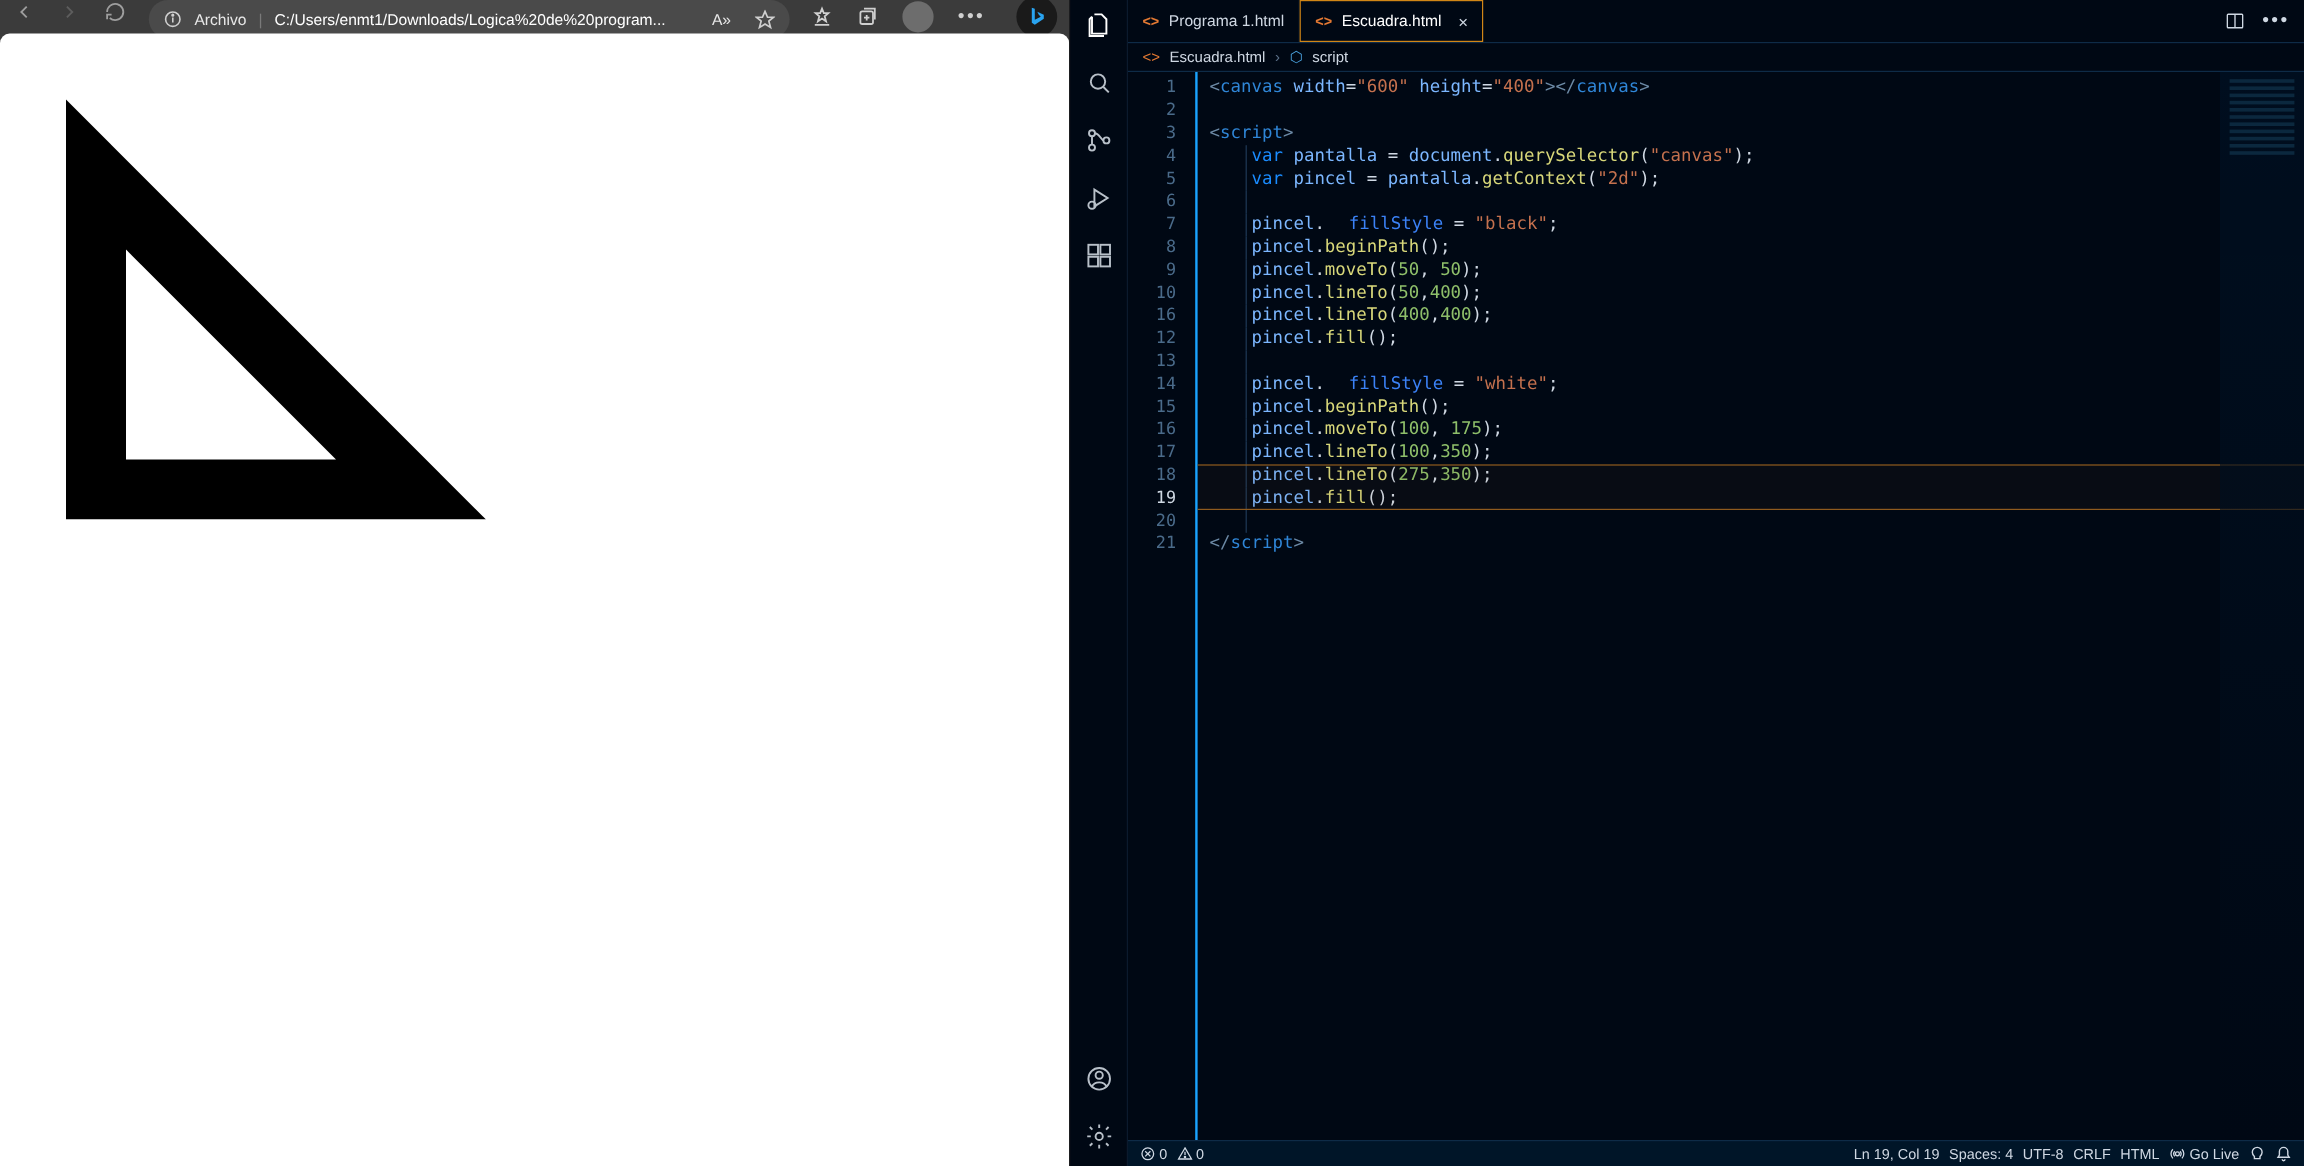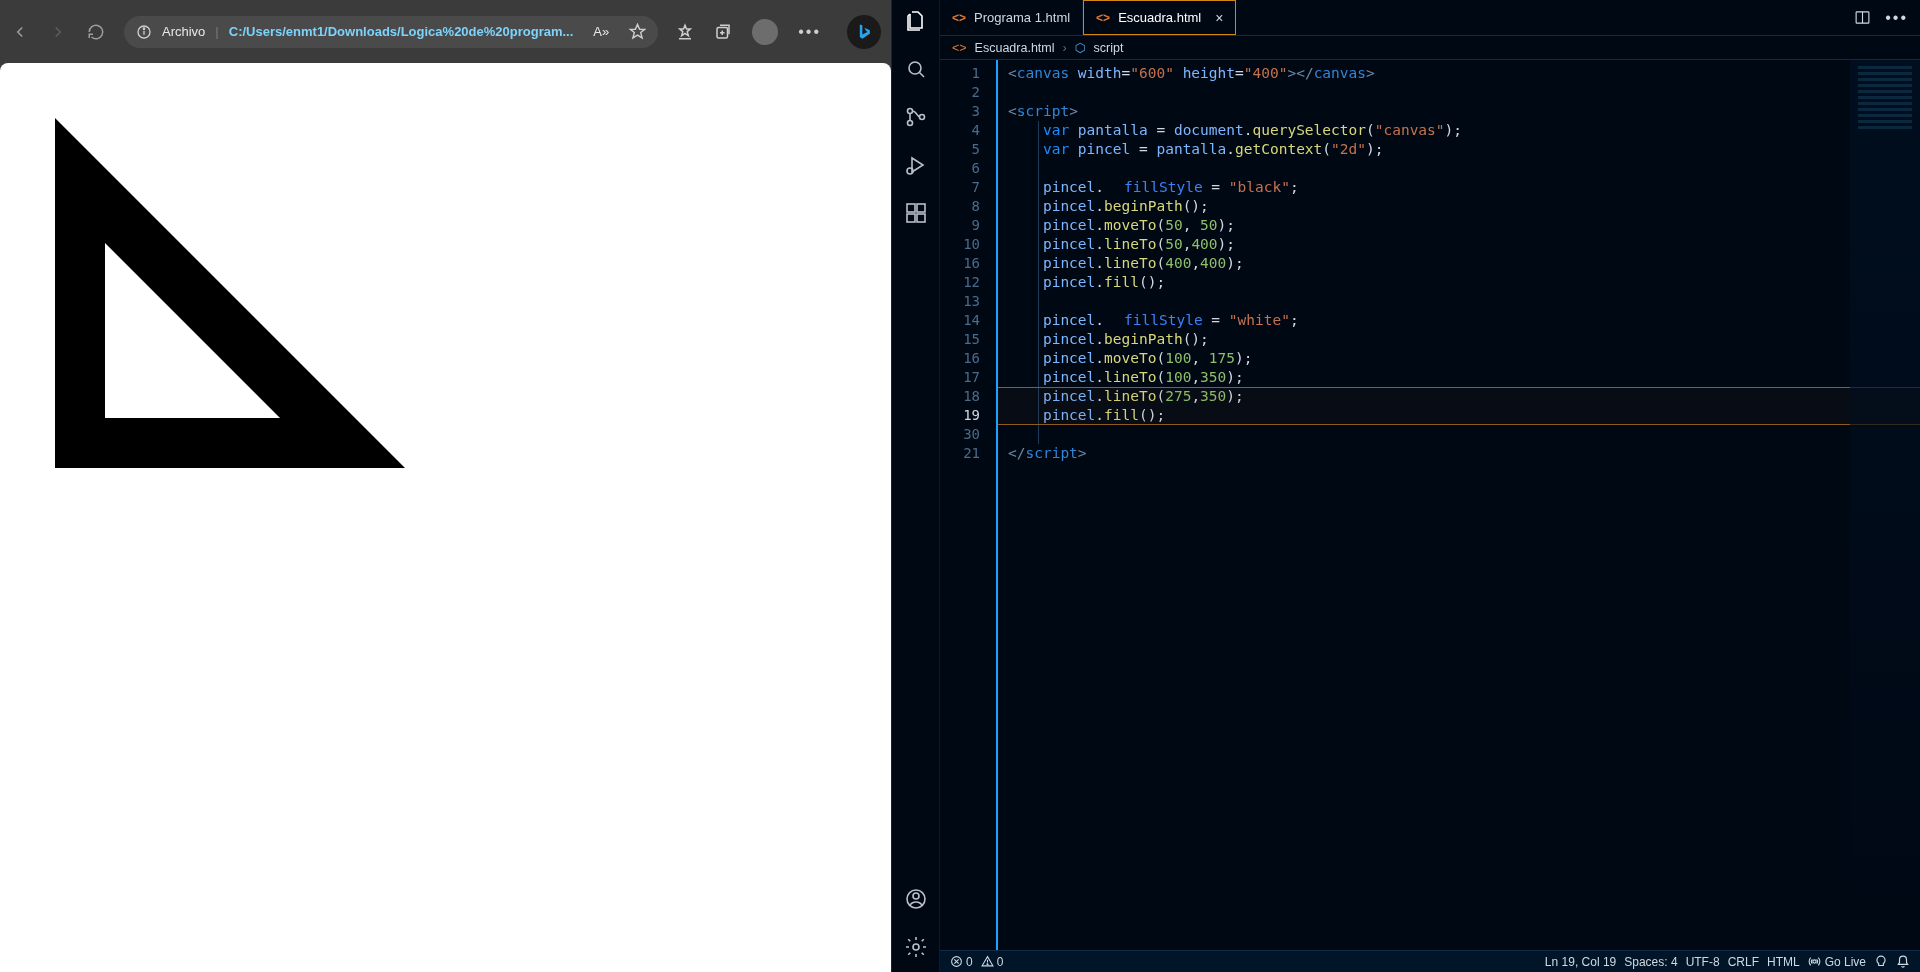--- a/index.html
+++ b/index.html
@@ -14,24 +14,23 @@
 
 
 .browser {
   width: 891px;
   height: 972px;
   display: flex;
   flex-direction: column;
   background: #3b3b3b;
 }
 .browser-toolbar {
-  height: 63px;
+  height: 28px;
   background: #3b3b3b;
   display: flex;
-  align-items: center;
   padding: 0 10px;
   gap: 18px;
   color: #cfcfcf;
 }
 .browser-toolbar .nav-btn {
   width: 20px; height: 20px; display:flex; align-items:center; justify-content:center;
   color:#9e9e9e;
 }
 .addr {
   flex: 1;
@@ -39,21 +38,21 @@
   background: #4a4a4a;
   border-radius: 16px;
   display: flex;
   align-items: center;
   padding: 0 12px;
   gap: 10px;
   color: #e8e8e8;
   font-size: 13px;
 }
 .addr .sep { color:#7a7a7a; }
-.addr .path { color:#7dd3fc; overflow:hidden; text-overflow:ellipsis; white-space:nowrap;font-weight:bold;}
+.addr .path { color:#ffffff; overflow:hidden; text-overflow:ellipsis; white-space:nowrap;}
 .tb-icons { display:flex; align-items:center; gap:20px; color:#cfcfcf; }
 .tb-icons .circ { width:26px;height:26px;border-radius:50%;background:#6d6d6d; }
 .bing-wrap { width:34px; height:34px; border-radius:50%; background:#1a1a1a; display:flex; align-items:center; justify-content:center; margin-left:6px;}
 .browser-content {
   flex: 1;
   background: #fff;
   margin: 0;
   border-radius: 8px 8px 0 0;
   overflow: hidden;
 }
@@ -354,21 +353,21 @@
           <div>10</div>
           <div>16</div>
           <div>12</div>
           <div>13</div>
           <div>14</div>
           <div>15</div>
           <div>16</div>
           <div>17</div>
           <div>18</div>
           <div class="current">19</div>
-          <div>30</div>
+          <div>20</div>
           <div>21</div>
         </div>
       <div class="code" id="code"><div class="line"><span class="tk-pun">&lt;</span><span class="tk-tag">canvas</span><span> </span><span class="tk-attr">width</span><span class="tk-op">=</span><span class="tk-str">"600"</span><span> </span><span class="tk-attr">height</span><span class="tk-op">=</span><span class="tk-str">"400"</span><span class="tk-pun">&gt;&lt;/</span><span class="tk-tag">canvas</span><span class="tk-pun">&gt;</span></div><div class="line">&nbsp;</div><div class="line"><span class="tk-pun">&lt;</span><span class="tk-tag">script</span><span class="tk-pun">&gt;</span></div><div class="line indent-guide"><span>    </span><span class="tk-kw">var</span><span> </span><span class="tk-var">pantalla</span><span> </span><span class="tk-op">=</span><span> </span><span class="tk-var">document</span><span class="tk-op">.</span><span class="tk-fn">querySelector</span><span class="tk-op">(</span><span class="tk-str">"canvas"</span><span class="tk-op">);</span></div><div class="line indent-guide"><span>    </span><span class="tk-kw">var</span><span> </span><span class="tk-var">pincel</span><span> </span><span class="tk-op">=</span><span> </span><span class="tk-var">pantalla</span><span class="tk-op">.</span><span class="tk-fn">getContext</span><span class="tk-op">(</span><span class="tk-str">"2d"</span><span class="tk-op">);</span></div><div class="line indent-guide">&nbsp;</div><div class="line indent-guide"><span>    </span><span class="tk-var">pincel</span><span class="tk-op">.</span><span class="tk-prop">fillStyle</span><span> </span><span class="tk-op">=</span><span> </span><span class="tk-str">"black"</span><span class="tk-op">;</span></div><div class="line indent-guide"><span>    </span><span class="tk-var">pincel</span><span class="tk-op">.</span><span class="tk-fn">beginPath</span><span class="tk-op">();</span></div><div class="line indent-guide"><span>    </span><span class="tk-var">pincel</span><span class="tk-op">.</span><span class="tk-fn">moveTo</span><span class="tk-op">(</span><span class="tk-num">50</span><span class="tk-op">, </span><span class="tk-num">50</span><span class="tk-op">);</span></div><div class="line indent-guide"><span>    </span><span class="tk-var">pincel</span><span class="tk-op">.</span><span class="tk-fn">lineTo</span><span class="tk-op">(</span><span class="tk-num">50</span><span class="tk-op">,</span><span class="tk-num">400</span><span class="tk-op">);</span></div><div class="line indent-guide"><span>    </span><span class="tk-var">pincel</span><span class="tk-op">.</span><span class="tk-fn">lineTo</span><span class="tk-op">(</span><span class="tk-num">400</span><span class="tk-op">,</span><span class="tk-num">400</span><span class="tk-op">);</span></div><div class="line indent-guide"><span>    </span><span class="tk-var">pincel</span><span class="tk-op">.</span><span class="tk-fn">fill</span><span class="tk-op">();</span></div><div class="line indent-guide">&nbsp;</div><div class="line indent-guide"><span>    </span><span class="tk-var">pincel</span><span class="tk-op">.</span><span class="tk-prop">fillStyle</span><span> </span><span class="tk-op">=</span><span> </span><span class="tk-str">"white"</span><span class="tk-op">;</span></div><div class="line indent-guide"><span>    </span><span class="tk-var">pincel</span><span class="tk-op">.</span><span class="tk-fn">beginPath</span><span class="tk-op">();</span></div><div class="line indent-guide"><span>    </span><span class="tk-var">pincel</span><span class="tk-op">.</span><span class="tk-fn">moveTo</span><span class="tk-op">(</span><span class="tk-num">100</span><span class="tk-op">, </span><span class="tk-num">175</span><span class="tk-op">);</span></div><div class="line indent-guide"><span>    </span><span class="tk-var">pincel</span><span class="tk-op">.</span><span class="tk-fn">lineTo</span><span class="tk-op">(</span><span class="tk-num">100</span><span class="tk-op">,</span><span class="tk-num">350</span><span class="tk-op">);</span></div><div class="line indent-guide"><span>    </span><span class="tk-var">pincel</span><span class="tk-op">.</span><span class="tk-fn">lineTo</span><span class="tk-op">(</span><span class="tk-num">275</span><span class="tk-op">,</span><span class="tk-num">350</span><span class="tk-op">);</span></div><div class="line indent-guide"><span>    </span><span class="tk-var">pincel</span><span class="tk-op">.</span><span class="tk-fn">fill</span><span class="tk-op">();</span></div><div class="line indent-guide">&nbsp;</div><div class="line"><span class="tk-pun">&lt;/</span><span class="tk-tag">script</span><span class="tk-pun">&gt;</span></div><div class="l18-19" style="top: 327px; height: 38px;"></div></div>
       <div class="minimap">
         <div class="blob" style="top:6px"></div>
           <div class="blob" style="top:12px"></div>
         <div class="blob" style="top:18px"></div>
           <div class="blob" style="top:24px"></div>
         <div class="blob" style="top:30px"></div>
           <div class="blob" style="top:36px"></div>

